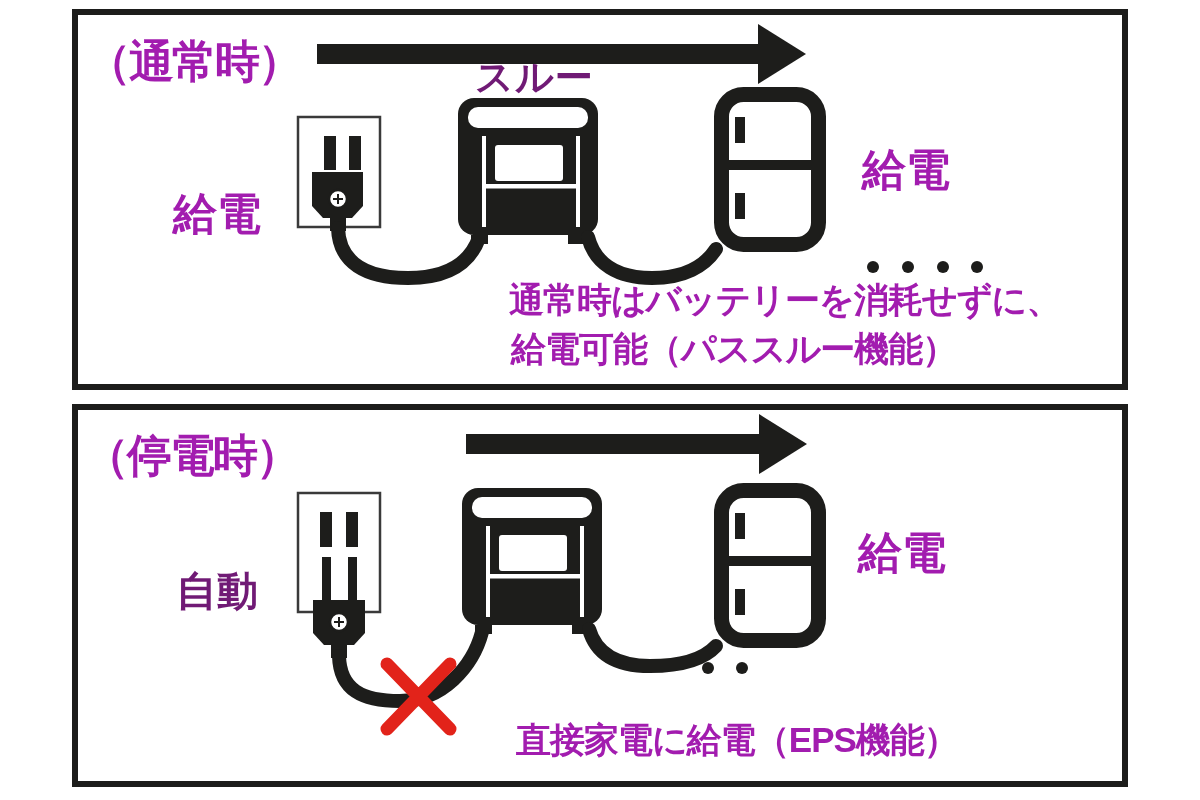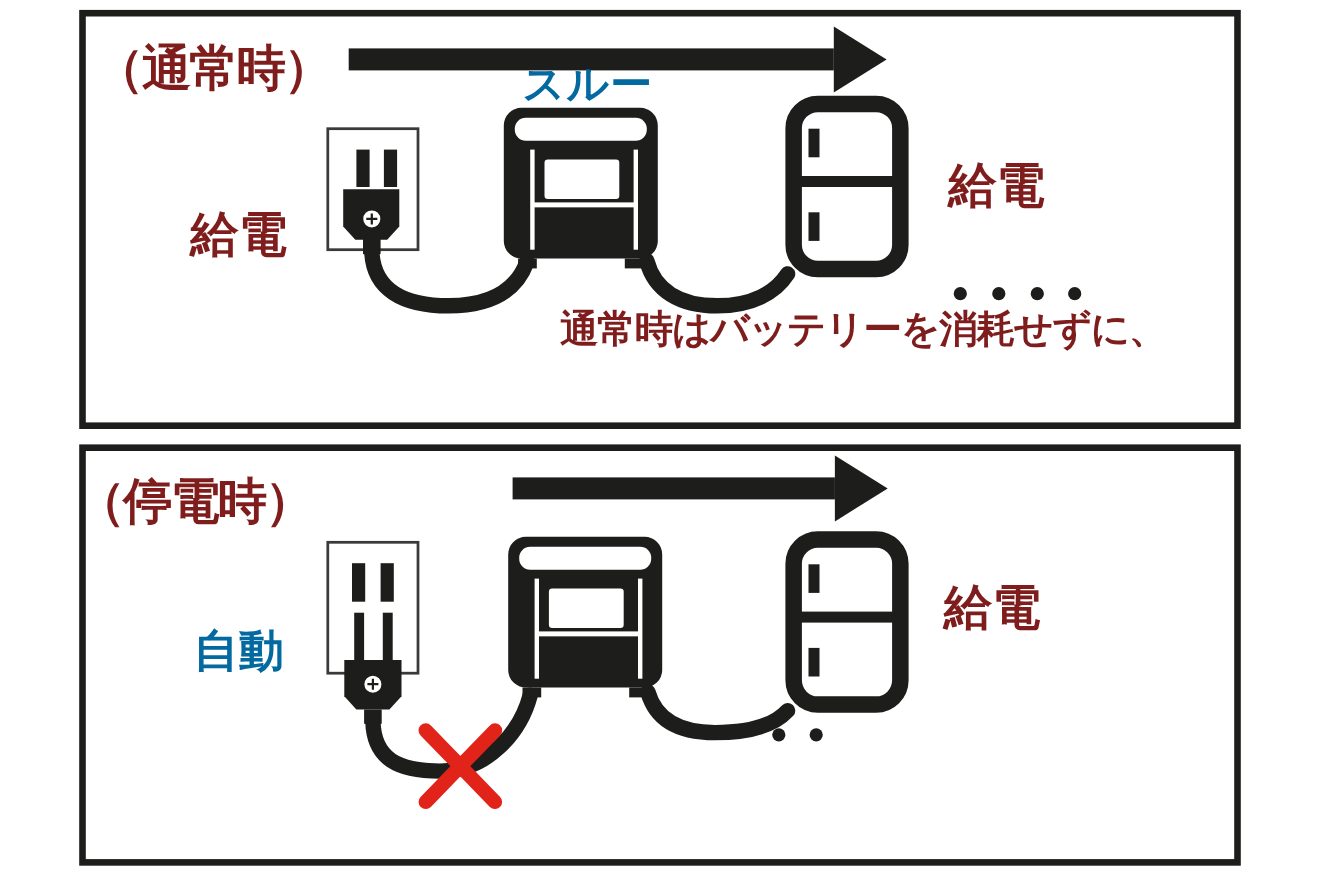--- a/index.html
+++ b/index.html
@@ -4,24 +4,24 @@
 <style>
   html,body{margin:0;padding:0;background:#ffffff;}
   #stage{
     position:relative;width:1200px;height:800px;background:#ffffff;overflow:hidden;
     font-family:"Liberation Sans","DejaVu Sans",sans-serif;color:#1d1d1b;
   }
   .panel{position:absolute;left:72px;width:1044px;border:6px solid #1d1d1b;background:#ffffff;}
   #panel-normal{top:9px;height:369px;}
   #panel-outage{top:404px;height:371px;}
   svg.layer{position:absolute;left:0;top:0;pointer-events:none;}
-  .txt{position:absolute;white-space:nowrap;font-weight:700;color:#7f1d1d;line-height:1;}
+  .txt{position:absolute;white-space:nowrap;font-weight:700;color:#a21caf;line-height:1;}
   .title{font-size:45px;letter-spacing:-2px;}
   .label{font-size:44px;letter-spacing:0px;}
-  .red{color:#0369a1;}
+  .red{color:#701a75;}
   .flow-label{font-size:38px;letter-spacing:1px;}
   .caption{font-size:35px;letter-spacing:-1px;font-weight:600;}
   .switch{font-size:41px;line-height:50px;text-align:center;}
 </style>
 </head>
 <body>
 
 <div id="stage">
 
   <div class="panel" id="panel-normal"></div>
@@ -129,24 +129,26 @@
   <div class="txt title" style="left:86px;top:39px;">（通常時）</div>
 
   <div class="txt flow-label red" style="left:475px;top:58px;">スルー</div>
 
   <div class="txt label" style="left:173px;top:192px;">給電</div>
 
   <div class="txt label" style="left:862px;top:148px;">給電</div>
 
   <div class="txt caption" style="left:509px;top:282px;text-align:right;">通常時はバッテリーを消耗せずに、</div>
 
+  <div class="txt caption" style="left:511px;top:331px;">給電可能（パススルー機能）</div>
 
-  <div class="txt title" style="left:69px;top:433px;">（停電時）</div>
+  <div class="txt title" style="left:84px;top:433px;">（停電時）</div>
 
   <div class="switch red txt" style="left:176px;top:566px;font-family:Liberation Serif, serif;">
     <div>自動</div>
   </div>
 
   <div class="txt label" style="left:858px;top:531px;">給電</div>
 
 
+  <div class="txt caption" style="left:516px;top:722px;">直接家電に給電（EPS機能）</div>
 
 </div>
 
 </body></html>

